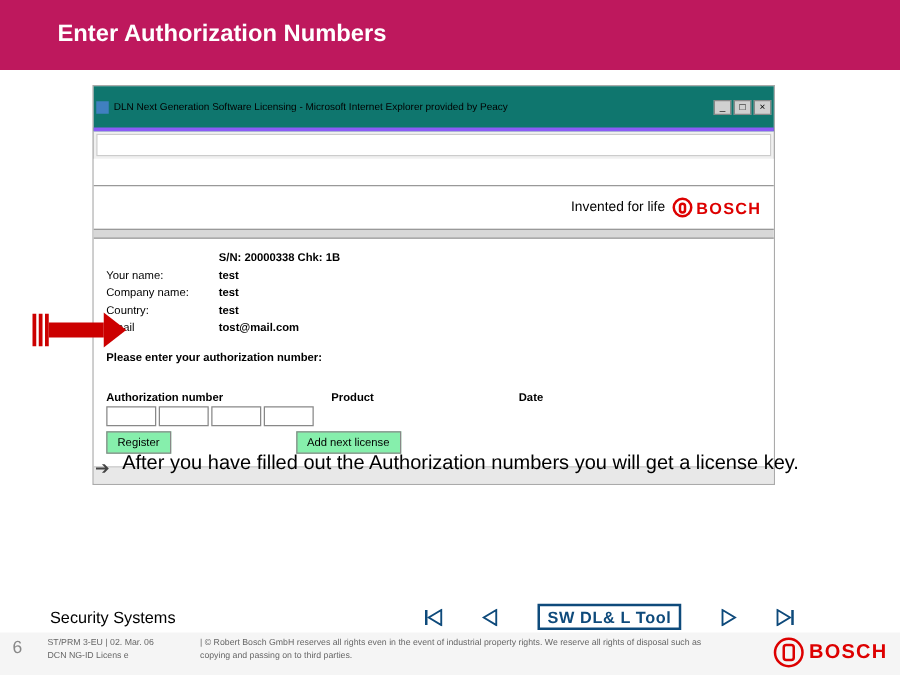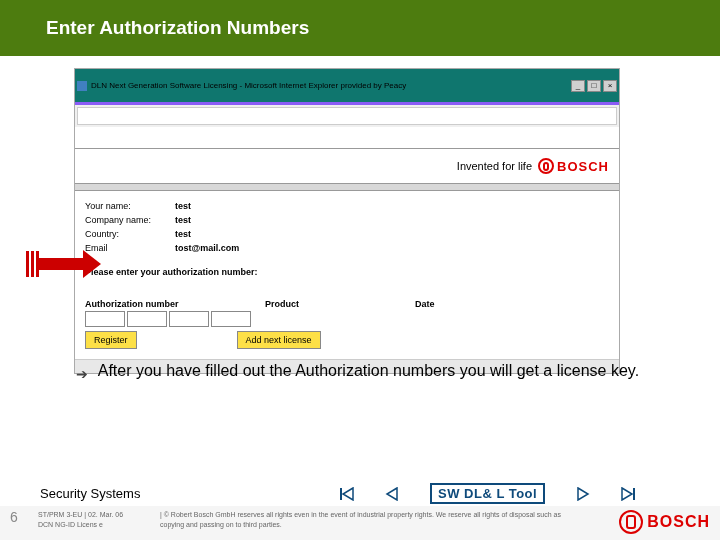--- a/index.html
+++ b/index.html
@@ -1,17 +1,17 @@
 <!DOCTYPE html>
 <html><head>
 <meta charset="utf-8">
 <style>
   * { box-sizing: border-box; margin: 0; padding: 0; }
   body { font-family: Arial, sans-serif; width: 720px; height: 540px; background: #fff; position: relative; overflow: hidden; }
-  .header-bar { background: #4d7c0f; color: #fff; height: 56px; display: flex; align-items: center; padding-left: 46px; font-size: 19px; font-weight: bold; }
+  .header-bar { background: #be185d; color: #fff; height: 56px; display: flex; align-items: center; padding-left: 46px; font-size: 19px; font-weight: bold; }
   .browser-window { position: absolute; left: 74px; top: 68px; width: 546px; border: 1px solid #aaa; background: #f0f0f0; }
   .title-bar { background: #0f766e; border-bottom: 3px solid #8b5cf6; height: 36px; display: flex; align-items: center; justify-content: space-between; font-size: 8px; padding: 0 2px; }
   .title-bar-left { display: flex; align-items: center; gap: 4px; }
   .title-bar-icon { width: 10px; height: 10px; background: #4080c0; display: inline-block; }
   .win-controls { display: flex; gap: 2px; }
   .win-btn { width: 14px; height: 12px; background: #d0d0d0; border: 1px solid #888; font-size: 8px; display: flex; align-items: center; justify-content: center; }
   .addr-bar { height: 18px; background: #fff; border: 1px solid #ccc; margin: 2px; }
   .content { background: #fff; padding: 0; }
   .top-strip { height: 22px; border-bottom: 1px solid #999; }
   .brand-row { height: 34px; display: flex; align-items: center; justify-content: flex-end; padding-right: 10px; font-size: 11px; gap: 6px; }
@@ -25,21 +25,21 @@
   .sn-val { background: #fff; font-weight: bold; }
   .instruction { font-size: 9px; font-weight: bold; padding: 8px 10px 4px 10px; }
   .table-area { padding: 2px 10px 4px 10px; margin-top: 16px; }
   .tbl-head { display: flex; font-size: 9px; font-weight: bold; padding-bottom: 2px; }
   .col-auth { width: 180px; }
   .col-prod { width: 150px; }
   .col-date { width: 100px; }
   .inputs-row { display: flex; gap: 2px; }
   .auth-seg { width: 40px; height: 16px; background: #fff; border: 1px solid #888; }
   .btn-row { display: flex; gap: 100px; margin-top: 4px; margin-bottom: 6px; }
-  .win-button { background: #fde047; border: 1px solid #888; font-size: 9px; padding: 1px 8px; height: 18px; }
+  .win-button { background: #86efac; border: 1px solid #888; font-size: 9px; padding: 1px 8px; height: 18px; }
   .status-bar { height: 14px; background: #e8e8e8; border-top: 1px solid #ccc; }
   .arrow { position: absolute; left: 26px; top: 250px; display: flex; align-items: center; }
   .arrow-bars { display: flex; gap: 2px; }
   .arrow-bar { width: 3px; height: 26px; background: #c00; }
   .arrow-shaft { width: 44px; height: 12px; background: #c00; }
   .arrow-head { width: 0; height: 0; border-top: 14px solid transparent; border-bottom: 14px solid transparent; border-left: 18px solid #c00; }
   .bullet-area { position: absolute; left: 76px; top: 360px; width: 590px; display: flex; gap: 10px; font-size: 16px; line-height: 22px; }
   .bullet-mark { color: #444; font-size: 14px; padding-top: 3px; }
   .footer { position: absolute; left: 0; bottom: 0; width: 720px; }
   .footer-top { display: flex; align-items: center; padding: 0 0 2px 40px; font-size: 13px; gap: 28px; }
@@ -86,20 +86,24 @@
       <span>Invented for life</span>
       <span class="bosch-small" style="display:flex;align-items:center;gap:3px;">
         <span class="bosch-ring">
             <span class="bosch-inner"></span>
           </span>
         <span class="bosch-text">BOSCH</span>
       </span>
     </div>
     <div class="thick-border"></div>
     <div class="info-area">
+      <div class="sn-row">
+        <div class="sn-label"></div>
+        <div class="sn-val">S/N: 20000338 Chk: 1B</div>
+      </div>
       <div class="info-row">
           <div class="info-label">Your name:</div>
           <div class="info-value">test</div>
         </div>
       <div class="info-row">
           <div class="info-label">Company name:</div>
           <div class="info-value">test</div>
         </div>
       <div class="info-row">
           <div class="info-label">Country:</div>

